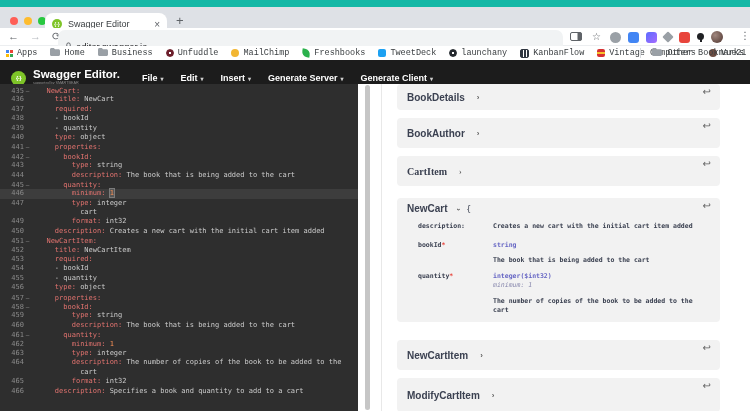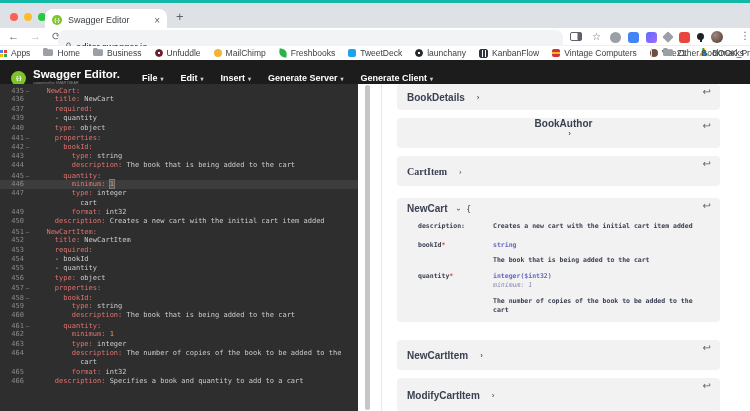--- a/index.html
+++ b/index.html
@@ -1,36 +1,36 @@
 <!DOCTYPE html>
 <html style="--editor-bg: #2e2e2e; --key: #e2736f; --val: #cccccc; --num: #f99157; --card-bg: #f2f2f2; --model-title: #3b4151; --type-blue: #6666c4; --constraint: #8888ad; --star: #e8453c;"><head>
 <meta charset="utf-8">
 <style>
   html,body{margin:0;padding:0;background:#fff;}
   .stage{position:relative;width:750px;height:411px;overflow:hidden;background:#fff;
          font-family:"Liberation Sans",sans-serif;-webkit-font-smoothing:antialiased;}
   
-  .tabstrip{position:absolute;left:0;top:0;width:750px;height:28px;background:#dee1e6;border-top:3px solid #14b8a6;box-sizing:border-box;}
+  .tabstrip{position:absolute;left:0;top:0;width:750px;height:28px;background:#dee1e6;border-top:7px solid #14b8a6;box-sizing:border-box;}
   .lights{position:absolute;left:10px;top:10px;display:flex;gap:6px;}
   .light{width:8px;height:8px;border-radius:50%;}
   .tab{position:absolute;left:45px;top:6px;width:122px;height:22px;background:#fff;border-radius:8px 8px 0 0;display:flex;align-items:center;padding:0 7px;box-sizing:border-box;}
   .favicon{width:10px;height:10px;border-radius:50%;display:inline-flex;align-items:center;justify-content:center;color:#fff;font-size:5px;font-weight:bold;flex:0 0 auto;}
   .tab-title{font-size:9px;color:#3c4043;margin-left:6px;flex:1;white-space:nowrap;overflow:hidden;}
   .tab-close{font-size:10px;color:#5f6368;margin-left:4px;}
   .newtab{position:absolute;left:176px;top:7px;font-size:13px;color:#5f6368;line-height:13px;}
   .toolbar{position:absolute;left:0;top:28px;width:750px;height:18px;background:#fff;border-bottom:1px solid #eceef0;box-sizing:border-box;}
   .navbtns{position:absolute;left:8px;top:2px;display:flex;gap:11px;font-size:11px;color:#5f6368;}
   .navbtns .dim{color:#b6babf;}
   .omnibox{position:absolute;left:58px;top:2px;width:505px;height:14px;background:#f1f3f4;border-radius:7px;display:flex;align-items:center;padding:16px 7px;box-sizing:border-box;}
   .url{font-size:9.5px;color:#202124;margin-left:4px;}
   .addr-actions{position:absolute;left:570px;top:3px;display:flex;gap:10px;align-items:center;color:#5f6368;}
   .ext-row{position:absolute;left:610px;top:3px;display:flex;gap:7px;align-items:center;}
   .ext{width:11px;height:11px;border-radius:3px;}
   .kebab{position:absolute;left:740px;top:2px;font-size:10px;color:#5f6368;}
-  .bookmarksbar{position:absolute;left:0;top:46px;width:750px;height:14px;background:#fff;display:flex;align-items:center;box-sizing:border-box;}
+  .bookmarksbar{position:absolute;left:0;top:46px;width:750px;height:14px;background:#fff;display:flex;align-items:center;padding-left:6px;box-sizing:border-box;font-family:Liberation Mono, monospace;}
   .bm{display:flex;align-items:center;gap:4px;margin-right:13px;font-size:8.5px;color:#3c4043;white-space:nowrap;}
   .bm-right{position:absolute;right:6px;top:0;height:14px;display:flex;align-items:center;gap:5px;font-size:8.5px;color:#3c4043;}
   .bm-sep{width:1px;height:10px;background:#dadce0;margin-right:6px;}
   .bicon{display:inline-block;flex:0 0 auto;}
   
   .swheader{position:absolute;left:0;top:60px;width:750px;height:36px;background:#1c1c1c;display:flex;align-items:center;}
   .swlogo{width:15px;height:15px;border-radius:50%;margin-left:11px;display:flex;align-items:center;justify-content:center;color:#fff;font-size:6px;font-weight:bold;letter-spacing:-.5px;}
   .brandblock{margin-left:7px;line-height:1;}
   .brand{color:#fff;font-size:11.5px;font-weight:bold;}
   .brand-sub{color:#8f8f8f;font-size:6px;transform:scale(.62);transform-origin:left top;margin-top:1px;white-space:nowrap;}
@@ -238,20 +238,21 @@
           <span>Generate Client</span>
           <span class="caret">▾</span>
         </span>
       </span>
   </div>
 
   <div class="editor" id="editor">
       <div class="row"><span class="gut">435</span><span class="fold">–</span><span class="code">  <span class="k">NewCart:</span></span></div>
       <div class="row"><span class="gut">436</span><span class="fold"></span><span class="code">    <span class="k">title:</span><span class="v"> NewCart</span></span></div>
       <div class="row"><span class="gut">437</span><span class="fold"></span><span class="code">    <span class="k">required:</span></span></div>
+      <div class="row"><span class="gut">438</span><span class="fold"></span><span class="code">    <span class="v">- bookId</span></span></div>
       <div class="row"><span class="gut">439</span><span class="fold"></span><span class="code">    <span class="v">- quantity</span></span></div>
       <div class="row"><span class="gut">440</span><span class="fold"></span><span class="code">    <span class="k">type:</span><span class="v"> object</span></span></div>
       <div class="row"><span class="gut">441</span><span class="fold">–</span><span class="code">    <span class="k">properties:</span></span></div>
       <div class="row"><span class="gut">442</span><span class="fold">–</span><span class="code">      <span class="k">bookId:</span></span></div>
       <div class="row"><span class="gut">443</span><span class="fold"></span><span class="code">        <span class="k">type:</span><span class="v"> string</span></span></div>
       <div class="row"><span class="gut">444</span><span class="fold"></span><span class="code">        <span class="k">description:</span><span class="v"> The book that is being added to the cart</span></span></div>
       <div class="row"><span class="gut">445</span><span class="fold">–</span><span class="code">      <span class="k">quantity:</span></span></div>
       <div class="row active"><span class="gut">446</span><span class="fold"></span><span class="code">        <span class="k">minimum:</span><span class="v"> </span><span class="num sel">1</span></span></div>
       <div class="row"><span class="gut">447</span><span class="fold"></span><span class="code">        <span class="k">type:</span><span class="v"> integer</span></span></div>
       <div class="row"><span class="gut"></span><span class="fold"></span><span class="code">          <span class="v">cart</span></span></div>
@@ -282,21 +283,21 @@
   <div class="pane-line"></div>
   <div class="track-line" style="left:728px;"></div>
   <div class="track-line" style="left:736px;"></div>
 
   <div class="preview" id="preview">
       <div class="mcard collapsed " style="height: 26px; margin-top: 0px;">
         <span class="mtitle">BookDetails</span>
         <span class="chev">›</span>
         <span class="ret">↩</span>
       </div>
-      <div class="mcard collapsed " style="height: 30px; margin-top: 8px; flex-direction: column;">
+      <div class="mcard collapsed " style="height: 30px; margin-top: 8px;">
         <span class="mtitle">BookAuthor</span>
         <span class="chev">›</span>
         <span class="ret">↩</span>
       </div>
       <div class="mcard collapsed " style="height: 30px; margin-top: 8px; font-family: Liberation Serif, serif;">
         <span class="mtitle">CartItem</span>
         <span class="chev">›</span>
         <span class="ret">↩</span>
       </div>
       <div class="mcard exp" style="margin-top: 12px;">

